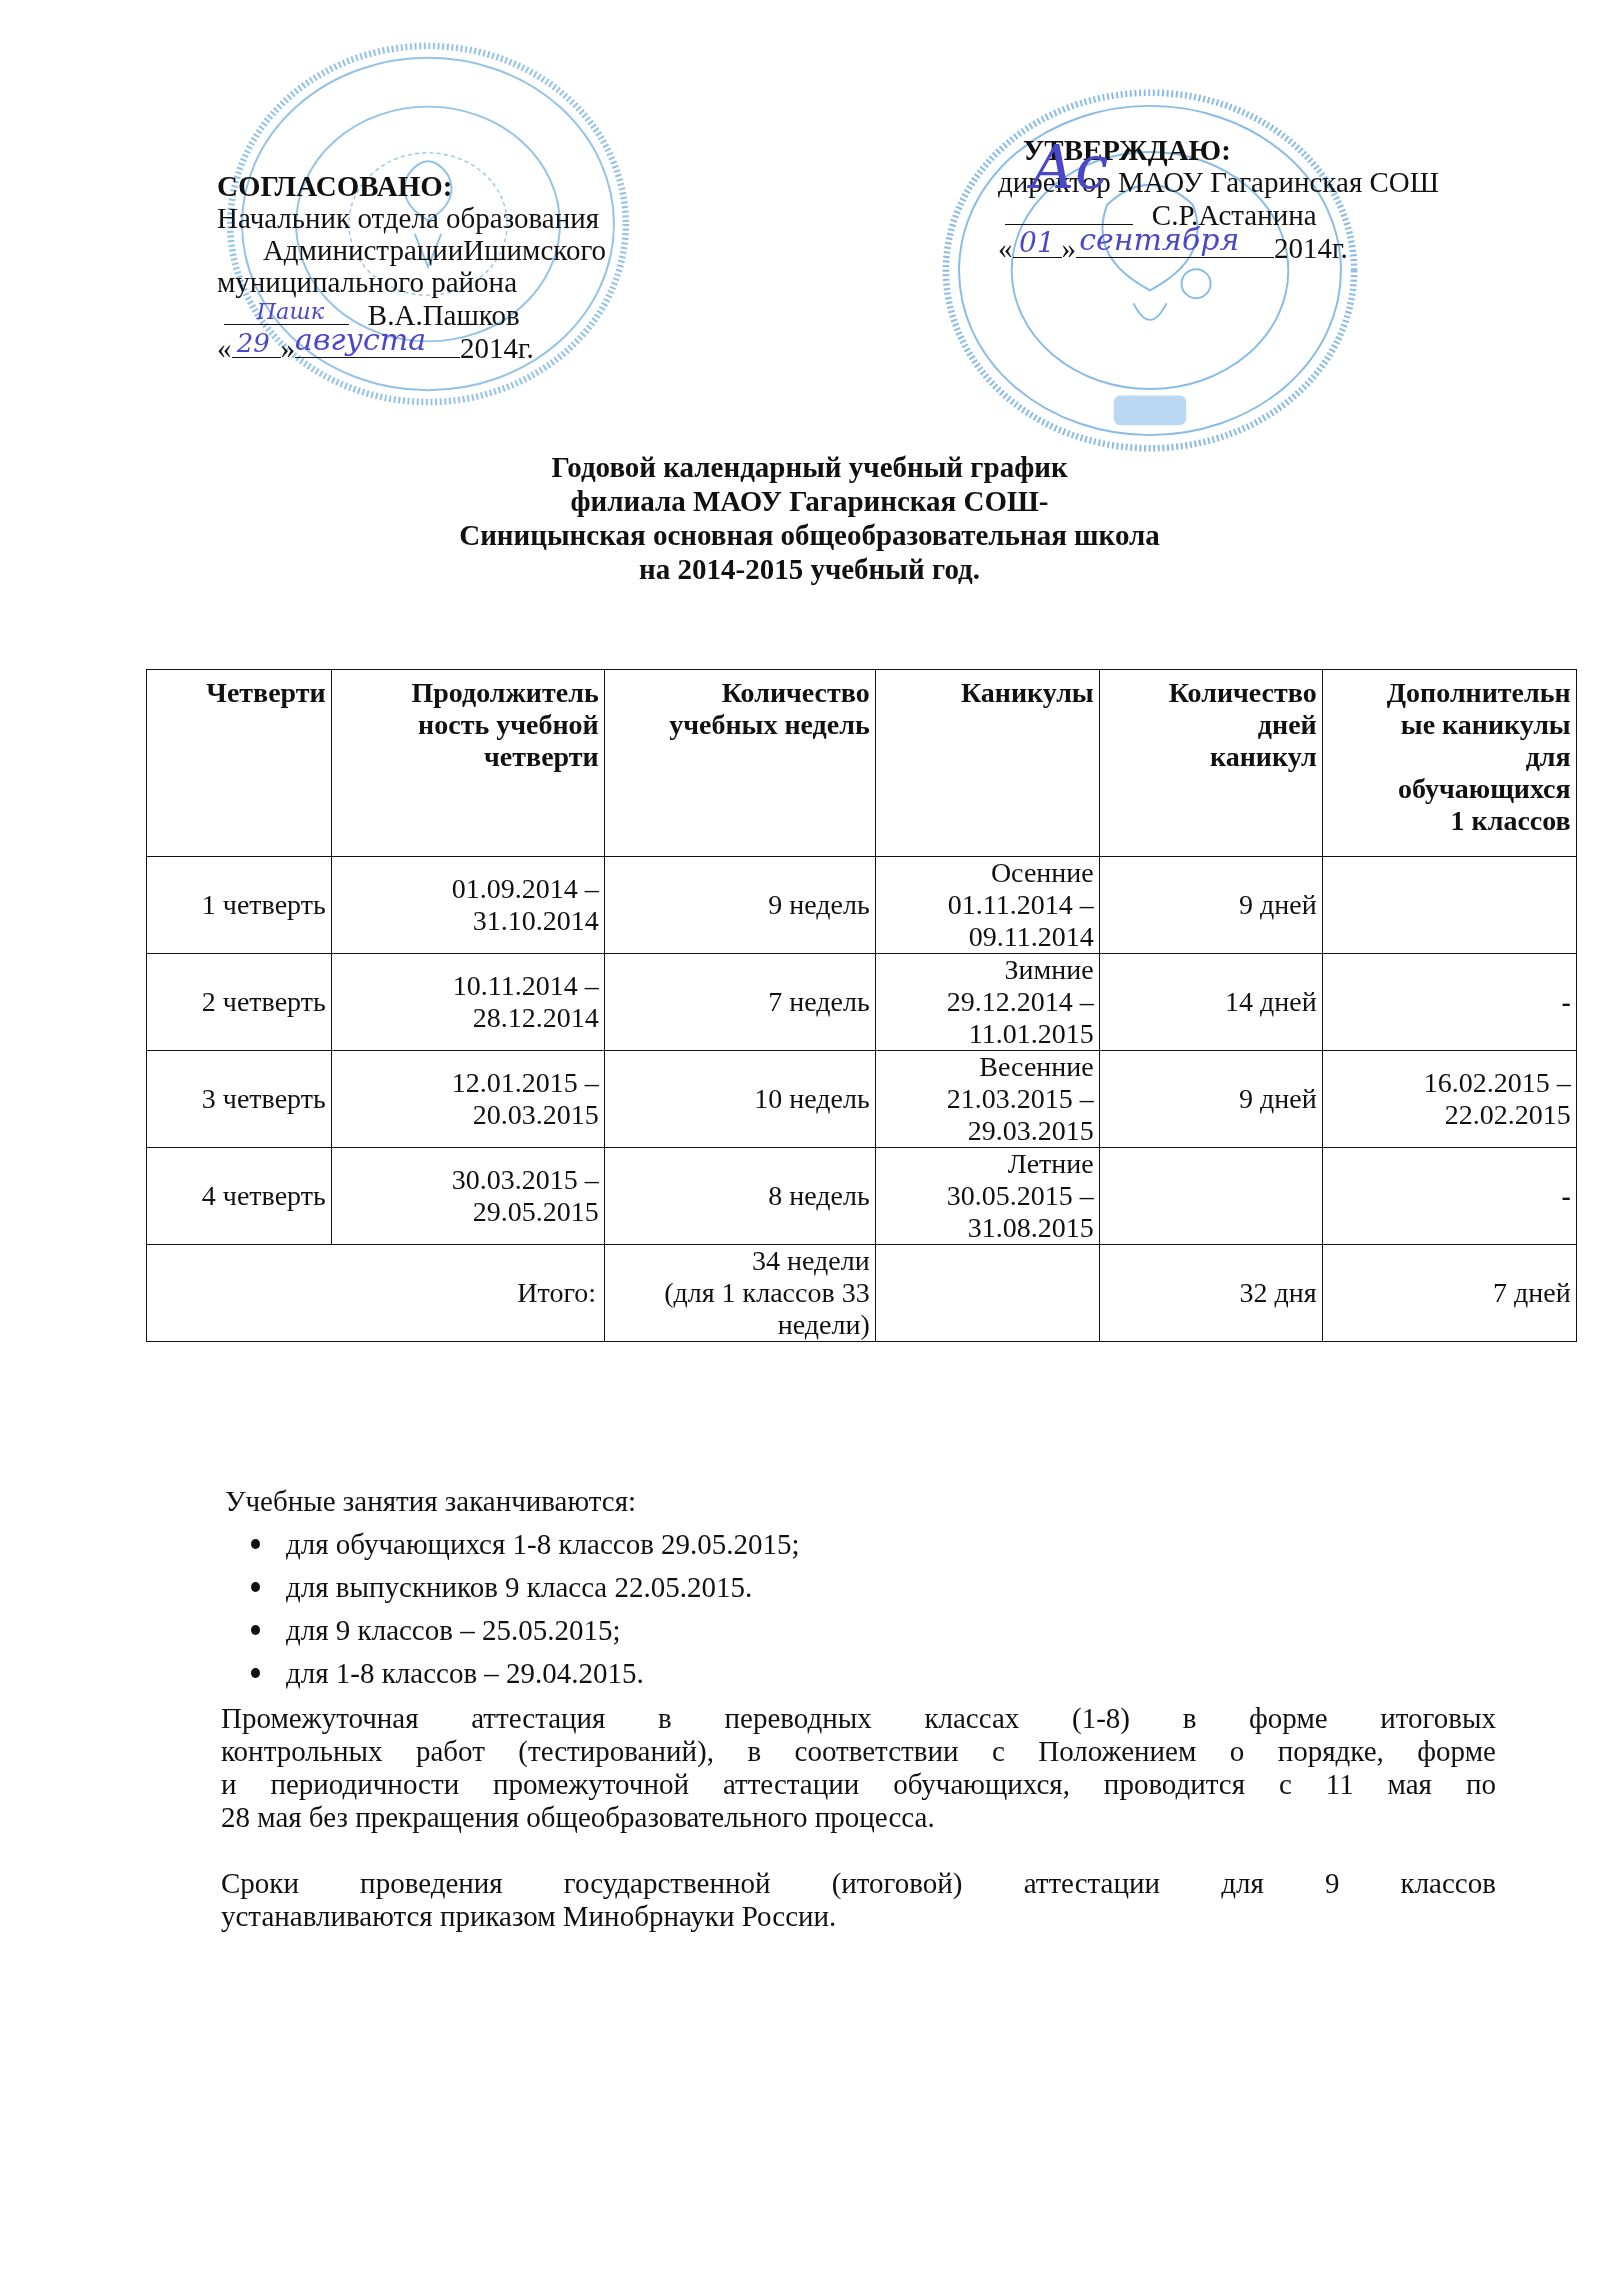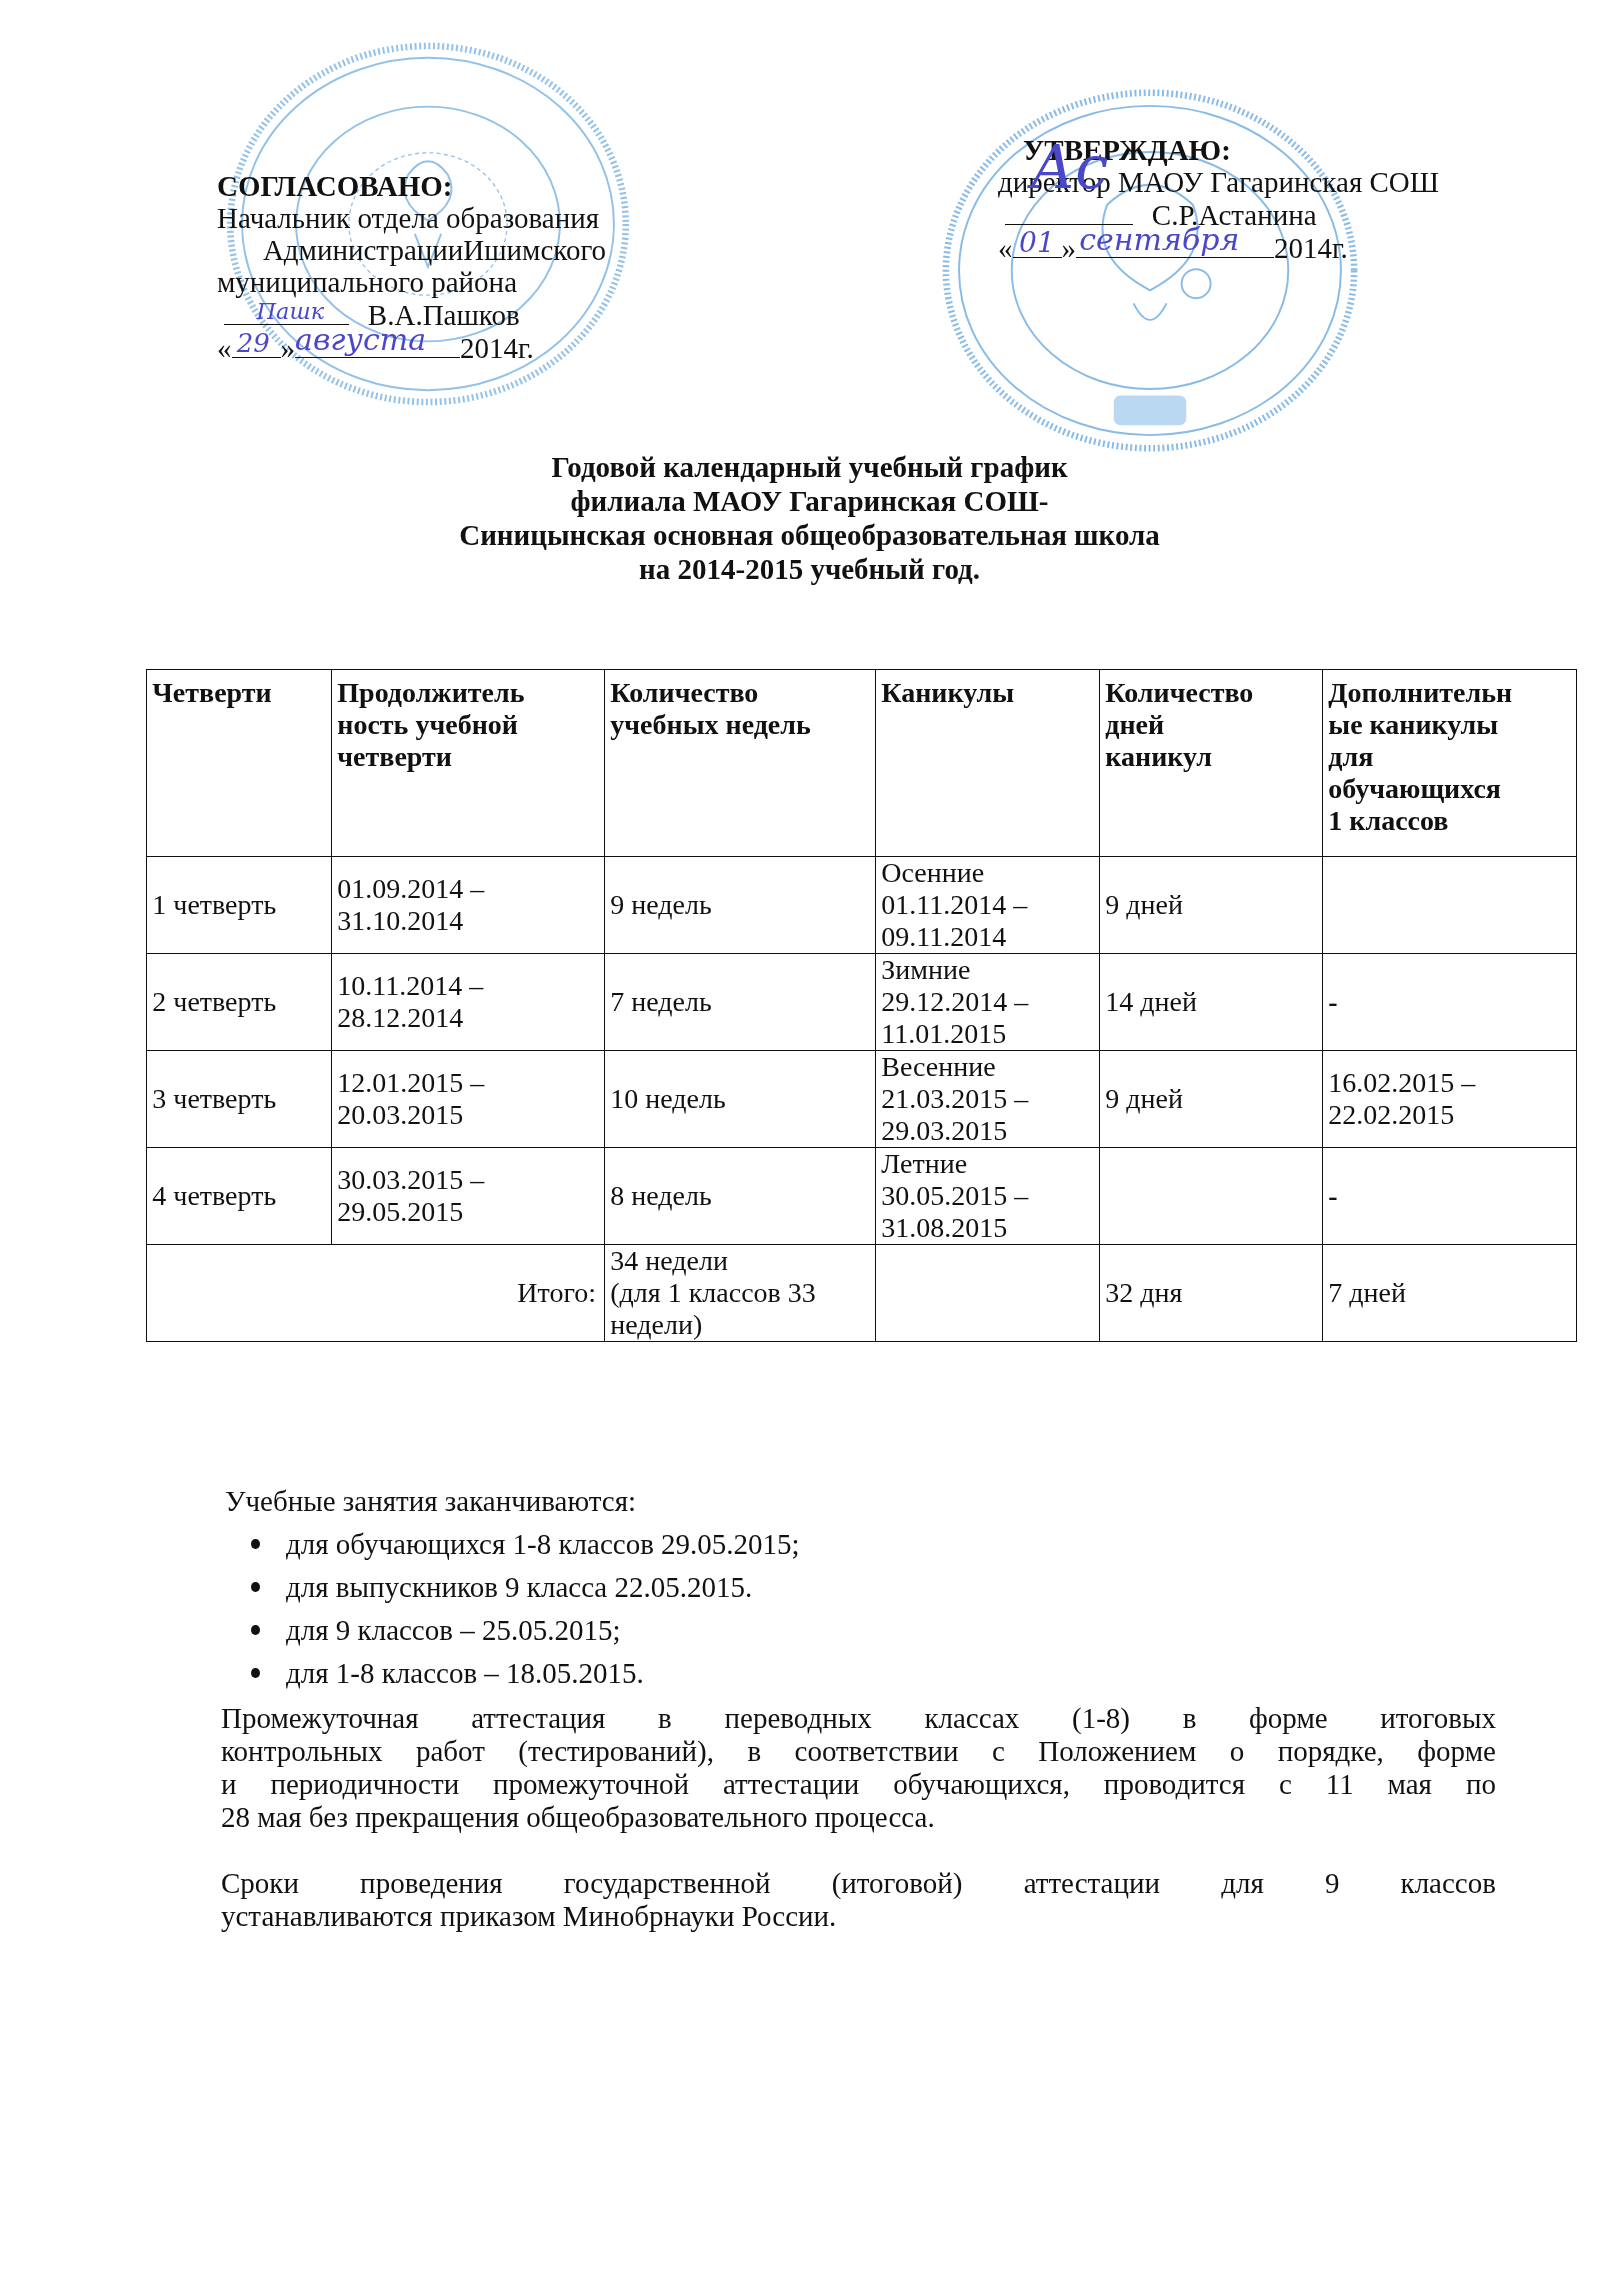--- a/index.html
+++ b/index.html
@@ -28,21 +28,21 @@
     }
     .title div { white-space: nowrap; }
 
     
     table.sched {
       position: absolute; left: 146px; top: 669px; width: 1430px;
       border-collapse: collapse; table-layout: fixed;
       font-size: 28px; line-height: 32px;
     }
     table.sched th, table.sched td {
-      border: 1.6px solid #111; text-align: left; padding: 0 5.3px;
+      border: 1.6px solid #111; text-align: right; padding: 0 5.3px;
     }
     table.sched th { font-weight: bold; vertical-align: top; padding-top: 6.6px; height: 179px; }
     table.sched td { vertical-align: middle; height: 96px; }
     table.sched td.total-label { text-align: right; padding-right: 8px; }
     .cell-line { display: block; white-space: nowrap; }
 
     
     .body-text { position: absolute; left: 221px; width: 1275px; font-size: 29px; line-height: 33px; }
     .para { text-align: justify; margin: 4px; }
     ul.bullets { list-style: none; margin: 0; padding: 0; }
@@ -288,21 +288,21 @@
 </table>
 
 <div class="body-text" style="top:1481px;">
   <p class="para">Учебные занятия заканчиваются:</p>
   <ul class="bullets">
     <li><span class="bullet"></span><span>для обучающихся 1-8 классов 29.05.2015;</span></li>
     <li><span class="bullet"></span><span>для выпускников 9  класса  22.05.2015.</span></li>
   </ul>
   <ul class="bullets">
     <li><span class="bullet"></span><span>для 9 классов – 25.05.2015;</span></li>
-    <li><span class="bullet"></span><span>для 1-8  классов – 18.05.2015.</span></li>
+    <li><span class="bullet"></span><span>для 1-8  классов – 29.04.2015.</span></li>
   </ul>
   <div style="margin-top:12px;">
     <div class="justline">
         <span>Промежуточная</span>
         <span>аттестация</span>
         <span>в</span>
         <span>переводных</span>
         <span>классах</span>
         <span>(1-8)</span>
         <span>в</span>

